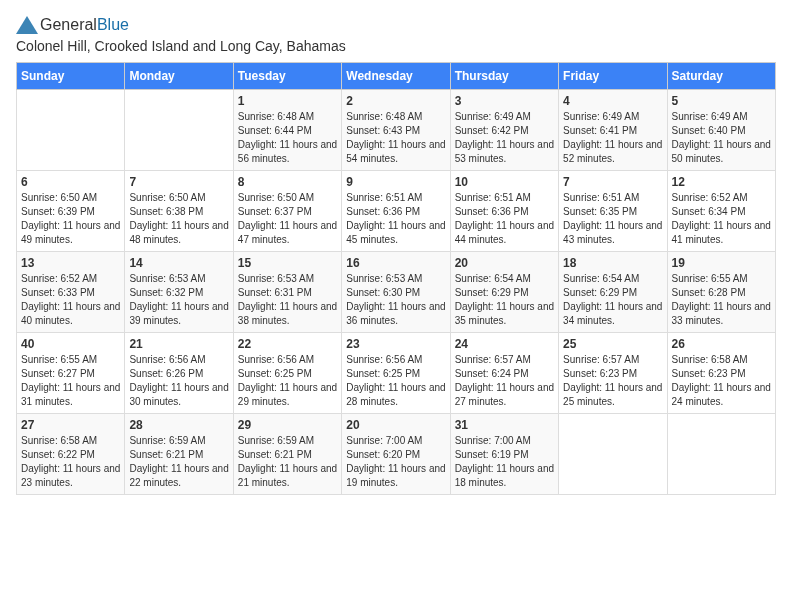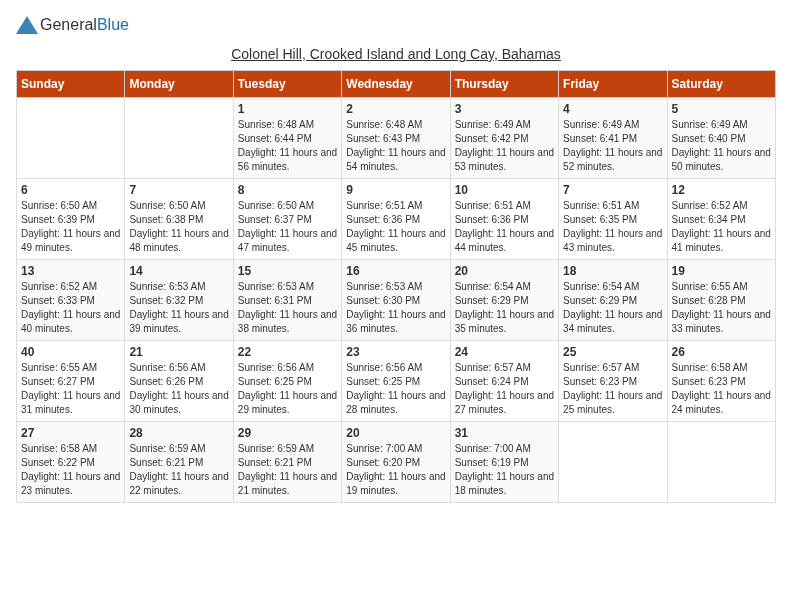--- a/index.html
+++ b/index.html
@@ -7,55 +7,54 @@
       font-family: Arial, sans-serif;
       background: #fff;
       width: 792px;
       min-height: 612px;
       padding: 16px;
     }
     .header {
       display: flex;
       align-items: flex-start;
       justify-content: space-between;
-      margin-bottom: 12px;
+      margin-bottom: 4px;
     }
     .logo {
       display: flex;
       flex-direction: column;
       align-items: flex-start;
     }
     .logo-general { color: #333; }
     .logo-blue { color: #1a6fa8; }
     .logo-row {
       display: flex;
       align-items: center;
       gap: 2px;
     }
     .month-title {
       font-size: 36px;
       font-weight: bold;
       color: #333;
       text-align: right;
     }
     .subtitle {
-      text-align: center;
+      text-align: left;
       font-size: 14px;
       color: #333;
       margin-bottom: 8px;
       font-weight: normal;
-      text-decoration: underline;
     }
     .calendar {
       width: 100%;
       border-collapse: collapse;
       font-size: 11px;
     }
     .calendar thead th {
-      background: #c2410c;
+      background: #3b82f6;
       color: #fff;
       padding: 6px 4px;
       text-align: left;
       font-size: 12px;
       border: 1px solid #ccc;
     }
     .calendar tbody td {
       vertical-align: top;
       border: 1px solid #ddd;
       padding: 4px;

